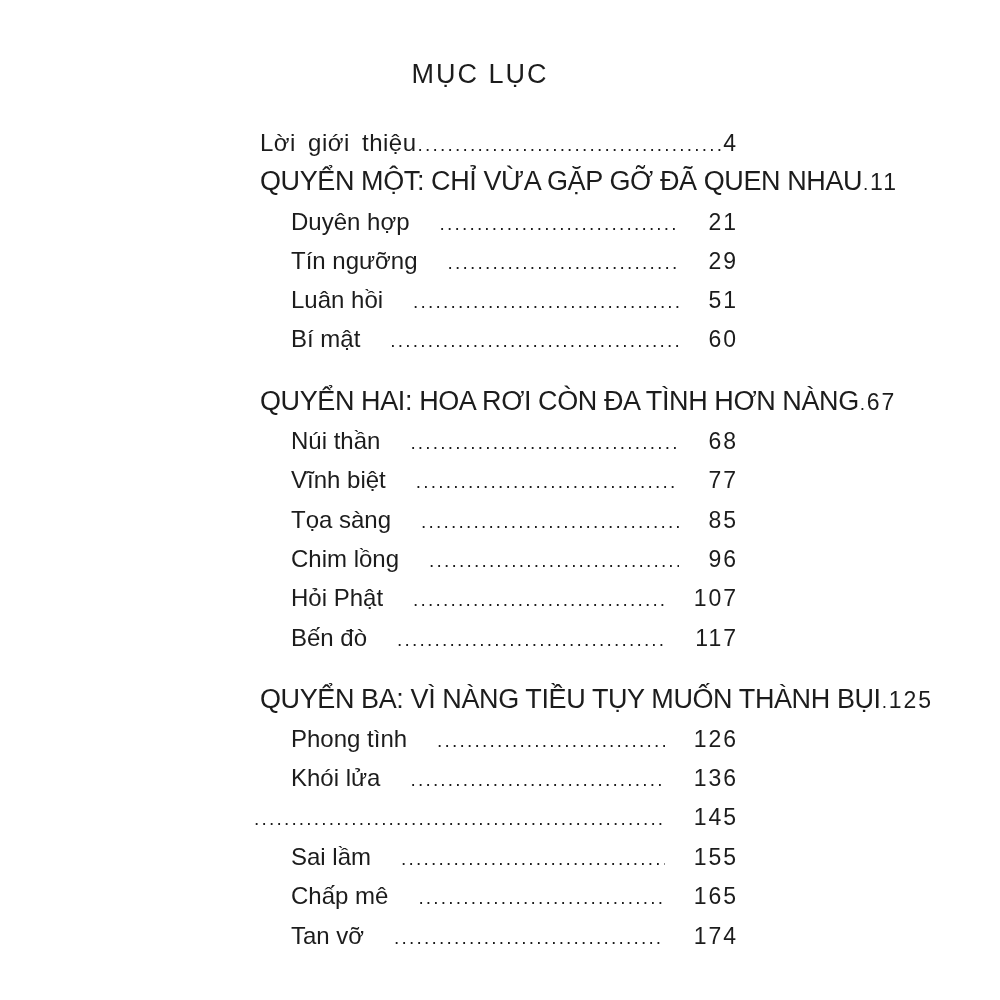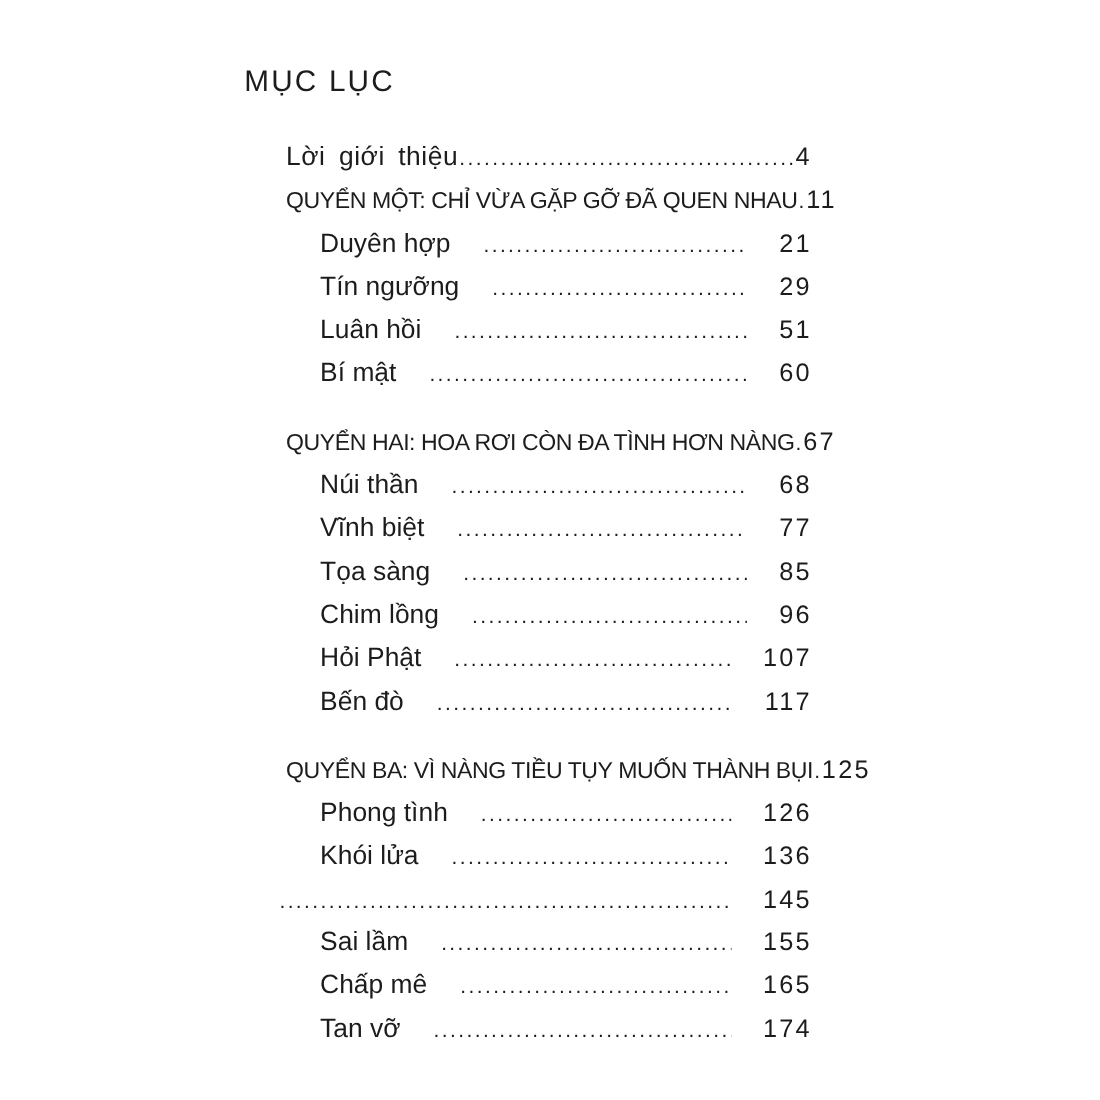--- a/index.html
+++ b/index.html
@@ -18,21 +18,21 @@
     height: 1000px;
     background: #ffffff;
     color: #1c1c1c;
     overflow: hidden;
   }
   .title {
     position: absolute;
     top: 59px;
     left: 222px;
     width: 516px;
-    text-align: left;
+    text-align: center;
     font-size: 27px;
     letter-spacing: 2px;
     font-weight: 400;
     white-space: nowrap;
   }
   .toc {
     position: absolute;
     left: 222px;
     top: 123px;
     width: 516px;
@@ -51,21 +51,21 @@
   }
   .toc-row.intro .label {
     letter-spacing: 0.5px;
     word-spacing: 5px;
   }
   .toc-row.chapter {
     padding-left: 31px;
     gap: 29px;
   }
   .toc-row.section .label {
-    font-size: 21px;
+    font-size: 27px;
     letter-spacing: -0.4px;
   }
   .toc-row.gapped {
     margin-top: 23px;
   }
   .dots {
     flex: 1;
     overflow: hidden;
     white-space: nowrap;
     min-width: 6px;

